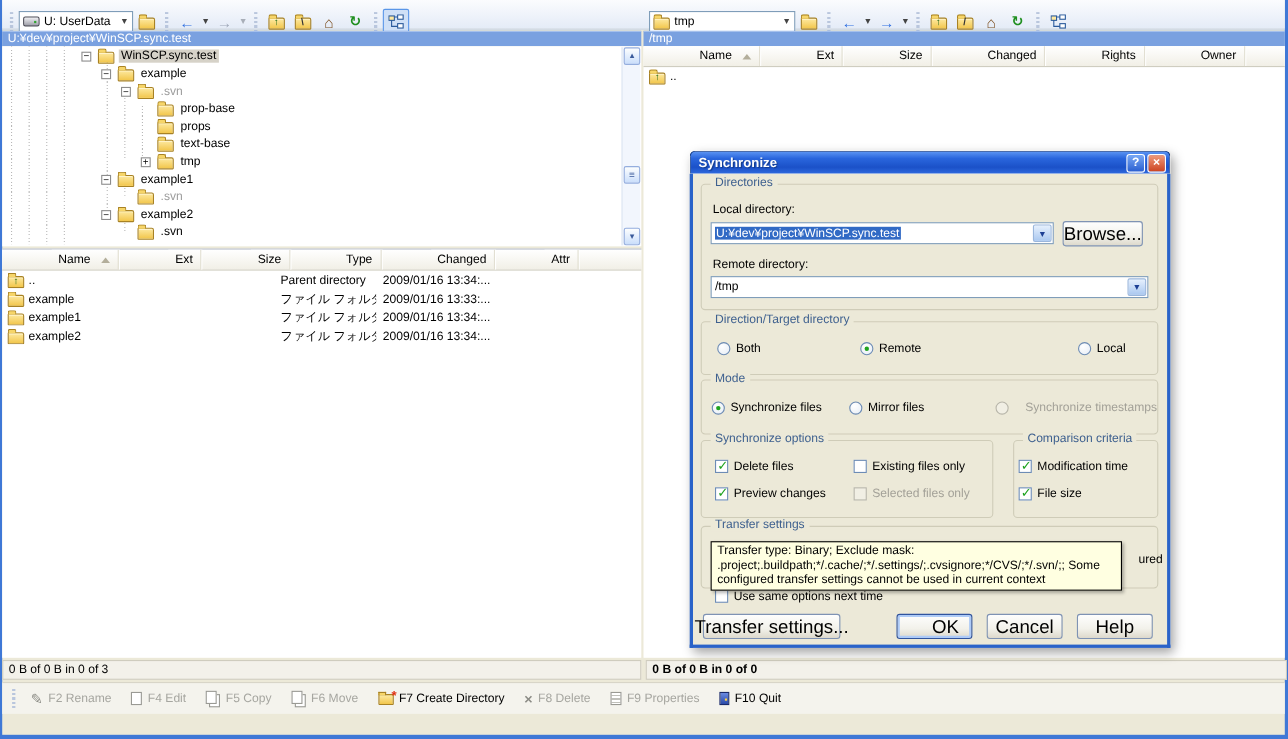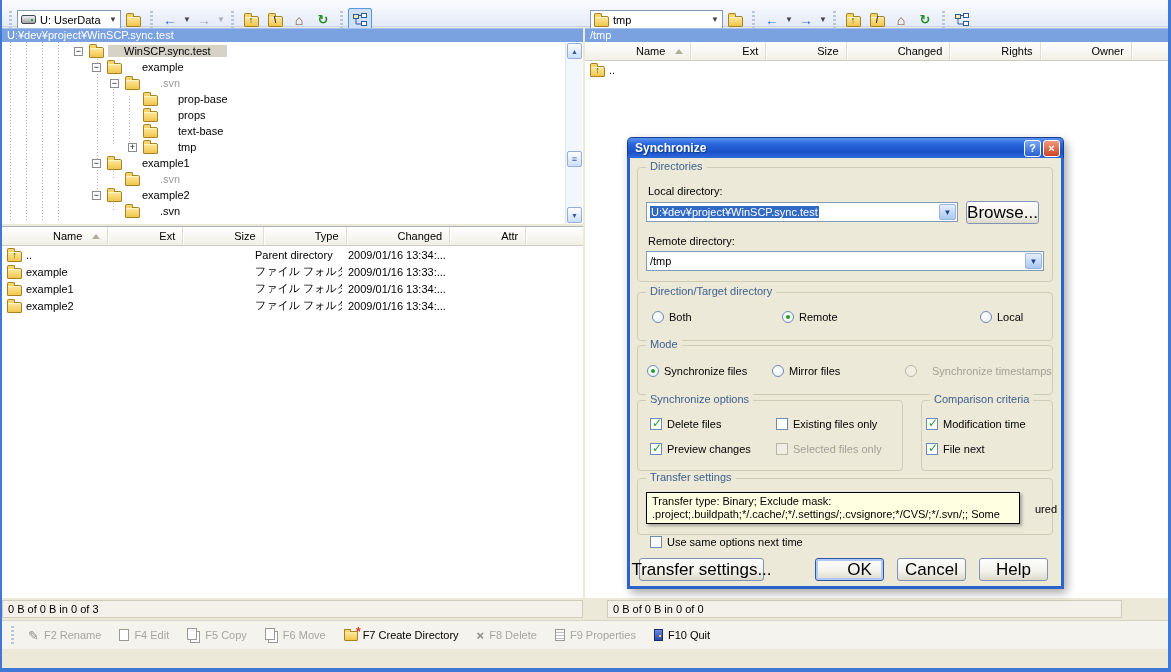--- a/index.html
+++ b/index.html
@@ -53,21 +53,21 @@
   #addr-left{left:2px;width:581px;} #addr-right{left:585px;width:583px;}
 
   
   #tree-panel{position:absolute;left:2px;top:42px;width:581px;height:182px;background:#fff;overflow:hidden;}
   .dotline{position:absolute;width:1px;
     background-image:repeating-linear-gradient(180deg,#b8b8b8 0 1px,transparent 1px 3px);}
   .tree-row{position:absolute;height:16px;display:flex;align-items:center;}
   .expander{width:9px;height:9px;background:#fff;border:1px solid #8c8c8c;flex:none;
     font-size:9px;line-height:7px;text-align:center;margin-right:6px;color:#000;}
   .exp-spacer{width:15px;flex:none;}
-  .tree-label{margin-left:4px;padding:0 16px;white-space:nowrap;}
+  .tree-label{margin-left:4px;padding:0 2px;white-space:nowrap;}
   .tree-row.selected .tree-label{background:#d6d2c8;}
   .tree-row.dim .tree-label{color:#9c9c9c;}
 
   
   #tree-sb{position:absolute;right:1px;top:1px;width:17px;height:180px;
     background:#f2f6fd;border-left:1px solid #dde5f2;}
   .sb-btn,.sb-thumb{position:absolute;left:1px;width:15px;height:16px;border:1px solid #95aede;border-radius:2px;
     background:linear-gradient(#fdfefe,#cadefb);text-align:center;color:#3a5a9a;}
   .sb-btn{font-size:7px;line-height:15px;}
   .sb-thumb{font-size:9px;line-height:14px;}
@@ -88,21 +88,21 @@
   .fcell{padding:0 6px;white-space:nowrap;overflow:hidden;flex:none;}
   .fcell.name{display:flex;align-items:center;gap:4px;padding-left:5px;}
   .fcell.right{text-align:right;}
   .ico-updir{position:relative;}
   .ico-updir .ovl{color:#0a5c0a;font-size:9px;top:-2px;}
 
   
   .statusbar{position:absolute;height:18px;background:#f3f1ea;border:1px solid #cfccbe;
     display:flex;align-items:center;padding:0 5px;}
   #status-left{left:2px;top:600px;width:581px;}
-  #status-right{left:607px;top:600px;width:515px;}
+  #status-right{left:587px;top:600px;width:583px;font-weight:bold;}
 
   
   #fkeys{position:absolute;left:2px;top:620px;width:1166px;height:29px;background:#f4f3ed;
     border-top:1px solid #d8d5c8;display:flex;align-items:center;padding-left:4px;}
   .fkey{display:flex;align-items:center;gap:5px;margin:0 9px;white-space:nowrap;}
   .fkey.disabled{color:#a6a6a0;}
   .fkey.enabled{color:#000;}
   .txt-ico{font-size:13px;line-height:1;color:#8b8b85;}
   .pg{width:10px;height:12px;background:#fff;border:1px solid #9a9a94;position:relative;flex:none;}
   .pg.double{box-shadow:3px 3px 0 -1px #fff,3px 3px 0 0 #9a9a94;margin-right:3px;margin-bottom:3px;}
@@ -584,31 +584,32 @@
       <div class="group" id="g-comp" style="left:291px;top:242px;width:132px;height:71px;">
         <span class="glabel">Comparison criteria</span>
       </div>
       <div id="comp-opts">
           <div class="opt" style="left: 296px; top: 260px;">
             <span class="cbx on"></span>
             <span>Modification time</span>
           </div>
           <div class="opt" style="left: 296px; top: 285px;">
             <span class="cbx on"></span>
-            <span>File next</span>
+            <span>File size</span>
           </div>
         </div>
 
       <div class="group" id="g-ts" style="left:7px;top:320px;width:416px;height:57px;">
         <span class="glabel">Transfer settings</span>
       </div>
       <span id="clip-frag">ured</span>
       <div id="tooltip">
           <div>Transfer type: Binary; Exclude mask:</div>
           <div>.project;.buildpath;*/.cache/;*/.settings/;.cvsignore;*/CVS/;*/.svn/;; Some</div>
+          <div>configured transfer settings cannot be used in current context</div>
         </div>
 
       <div class="opt" id="use-same" style="left:20px;top:378px;">
         <span class="cbx"></span>
         <span>Use same options next time</span>
       </div>
 
       <div class="btn" style="left:9px;top:400px;width:125px;">Transfer settings...</div>
       <div class="btn default" style="left:185px;top:400px;width:69px;">OK</div>
       <div class="btn" style="left:267px;top:400px;width:69px;">Cancel</div>

